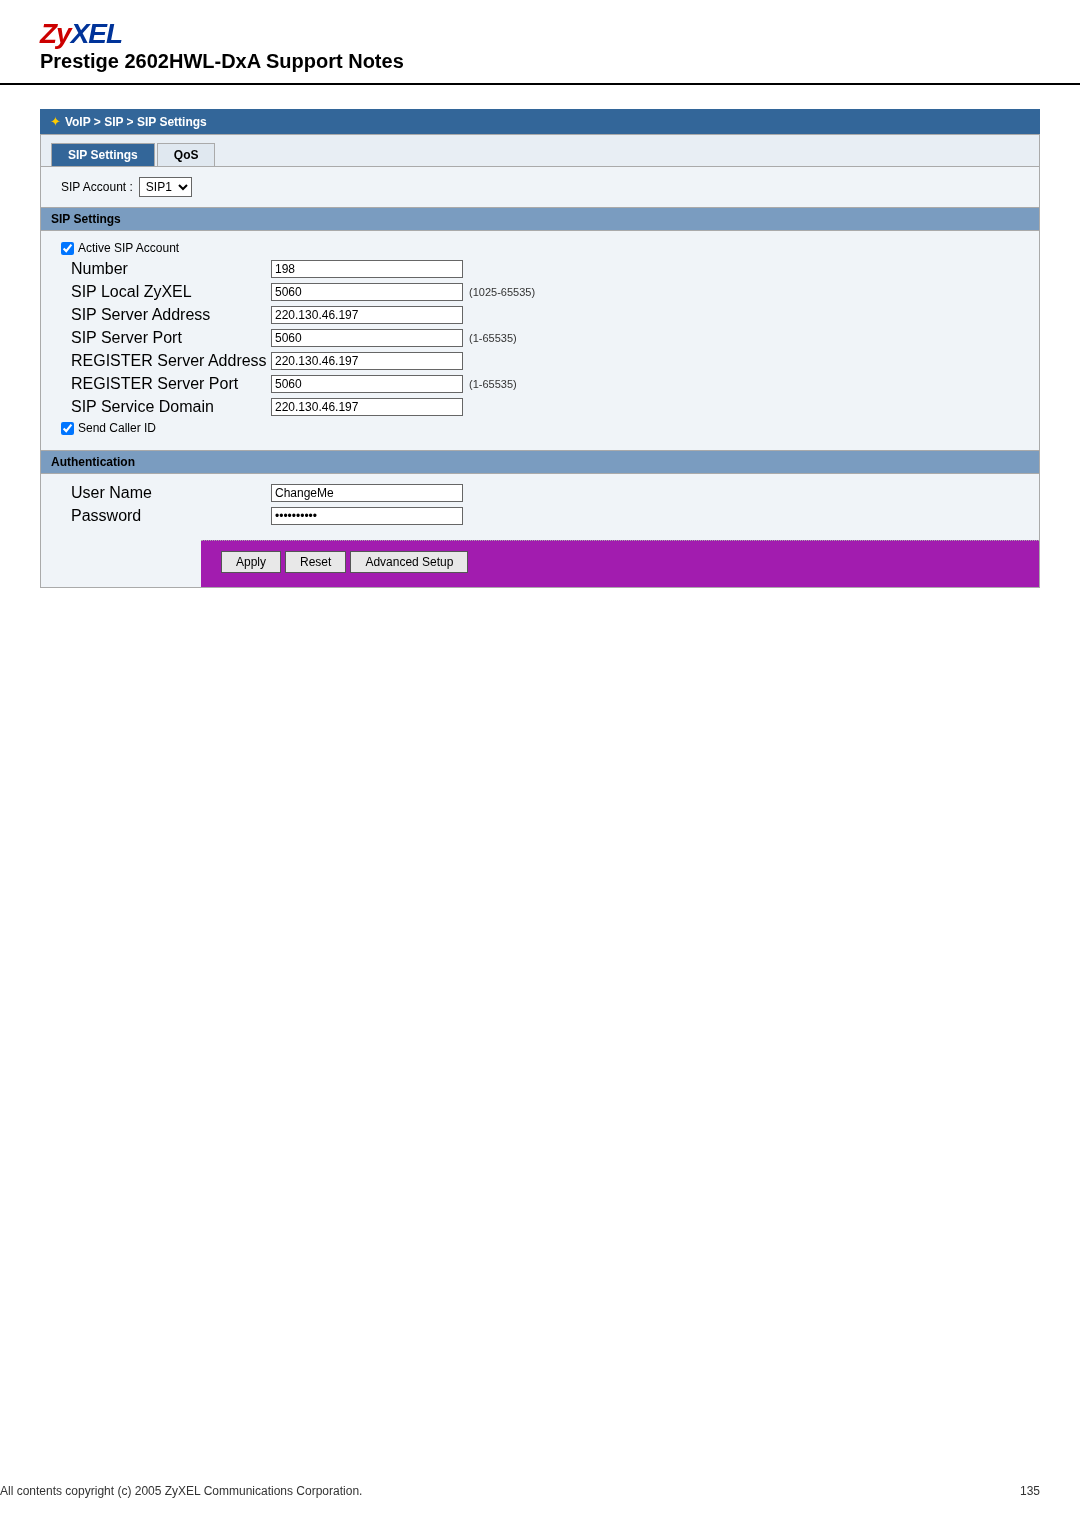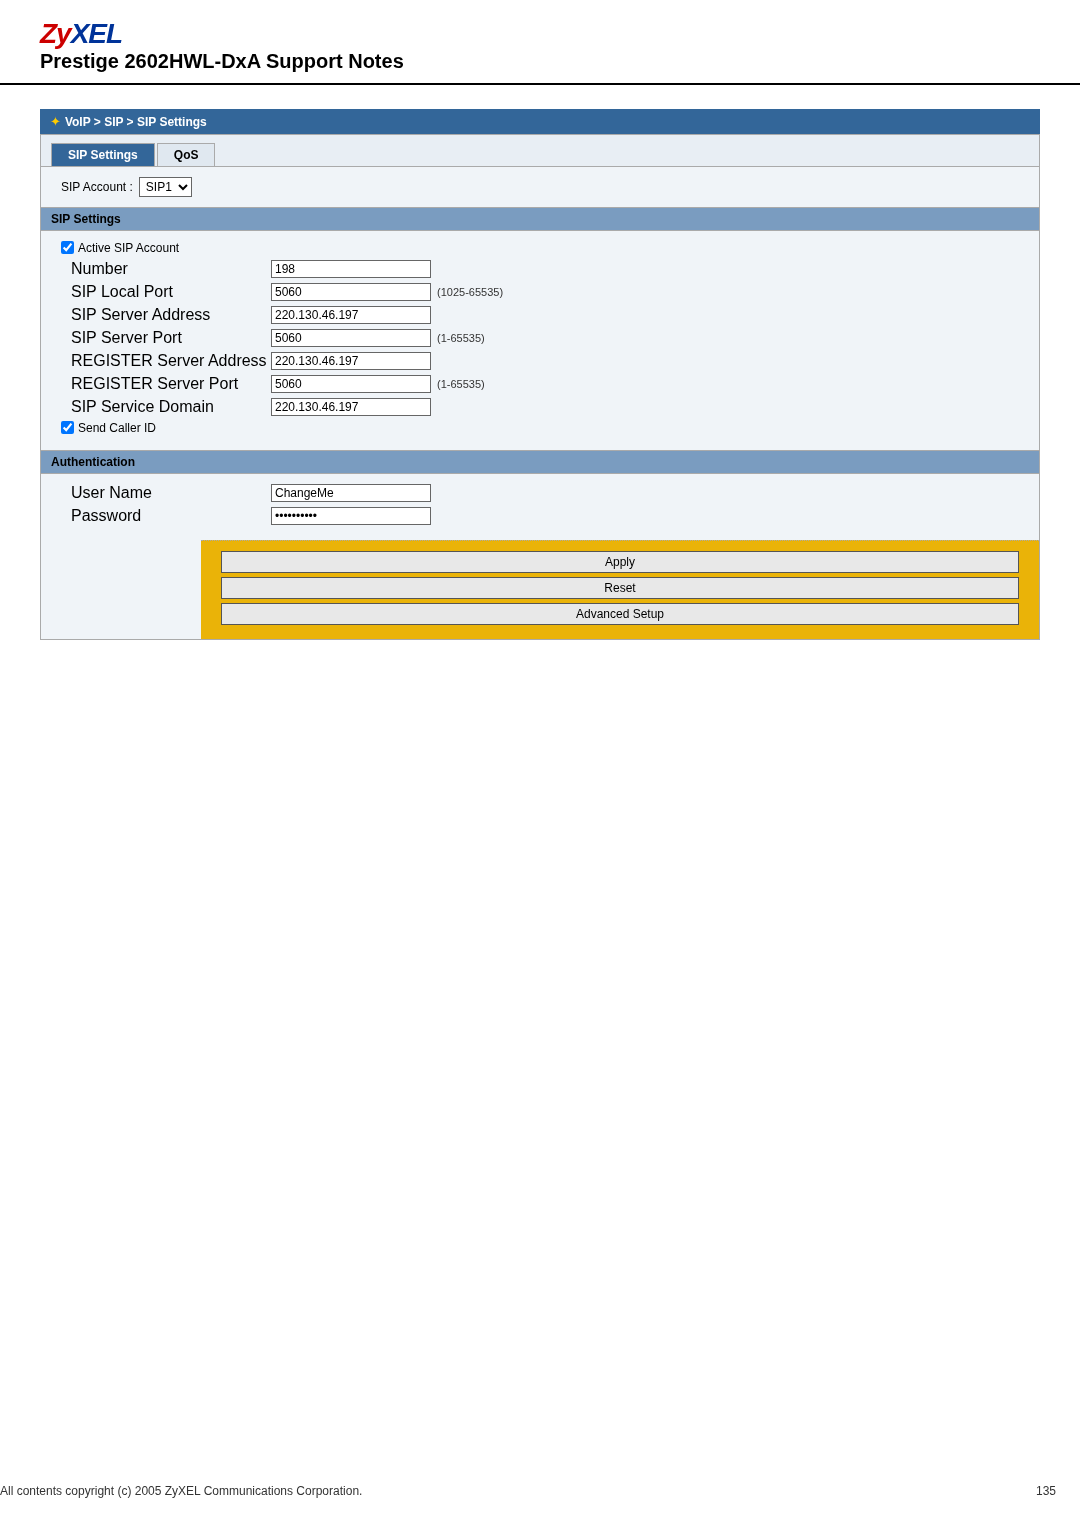--- a/index.html
+++ b/index.html
@@ -141,51 +141,51 @@
     .form-label {
       width: 200px;
       font-size: 16px;
       color: #000000;
     }
     .form-input {
       border: 1px solid #666666;
       background: #ffffff;
       padding: 1px 3px;
       font-size: 12px;
-      width: 160px;
+      width: 192px;
     }
     .form-hint {
       margin-left: 6px;
       font-size: 11px;
       color: #333333;
     }
     .checkbox-label {
       display: flex;
+      align-items: center;
       font-size: 12px;
       gap: 4px;
     }
     .form-checkbox {
       width: 13px;
       height: 13px;
     }
 
     
     .auth-section {
       margin-top: 0;
     }
 
     
     .button-bar {
       padding: 10px 20px 14px 20px;
-      background: #eab308;
+      background: #a21caf;
       display: flex;
       gap: 4px;
       border-top: 1px dotted #aaaaaa;
       margin-left: 160px;
-      flex-direction: column;
     }
     .btn {
       padding: 3px 14px;
       font-size: 12px;
       border: 1px solid #555555;
       background: #e8e8e8;
       cursor: pointer;
       font-family: Arial, sans-serif;
     }
 
@@ -195,21 +195,21 @@
       bottom: 30px;
       left: 0;
       right: 0;
       text-align: left;
       font-size: 12px;
       color: #333333;
     }
     .page-number {
       position: absolute;
       bottom: 30px;
-      right: 24px;
+      right: 40px;
       font-size: 12px;
       color: #333333;
     }
   </style>
 </head>
 <body>
 
 <div class="page-header">
   <div class="logo-text">
     <span>Zy</span>XEL
@@ -249,21 +249,21 @@
           <span>Active SIP Account</span>
         </label>
       </div>
 
       <div class="form-row">
         <span class="form-label">Number</span>
         <input type="text" class="form-input" value="198" style="">
       </div>
 
       <div class="form-row">
-        <span class="form-label">SIP Local Port</span>
+        <span class="form-label">SIP Local ZyXEL</span>
         <input type="text" class="form-input" value="5060" style="">
         <span class="form-hint">(1025-65535)</span>
       </div>
 
       <div class="form-row">
         <span class="form-label">SIP Server Address</span>
         <input type="text" class="form-input" value="220.130.46.197" style="">
       </div>
 
       <div class="form-row">

